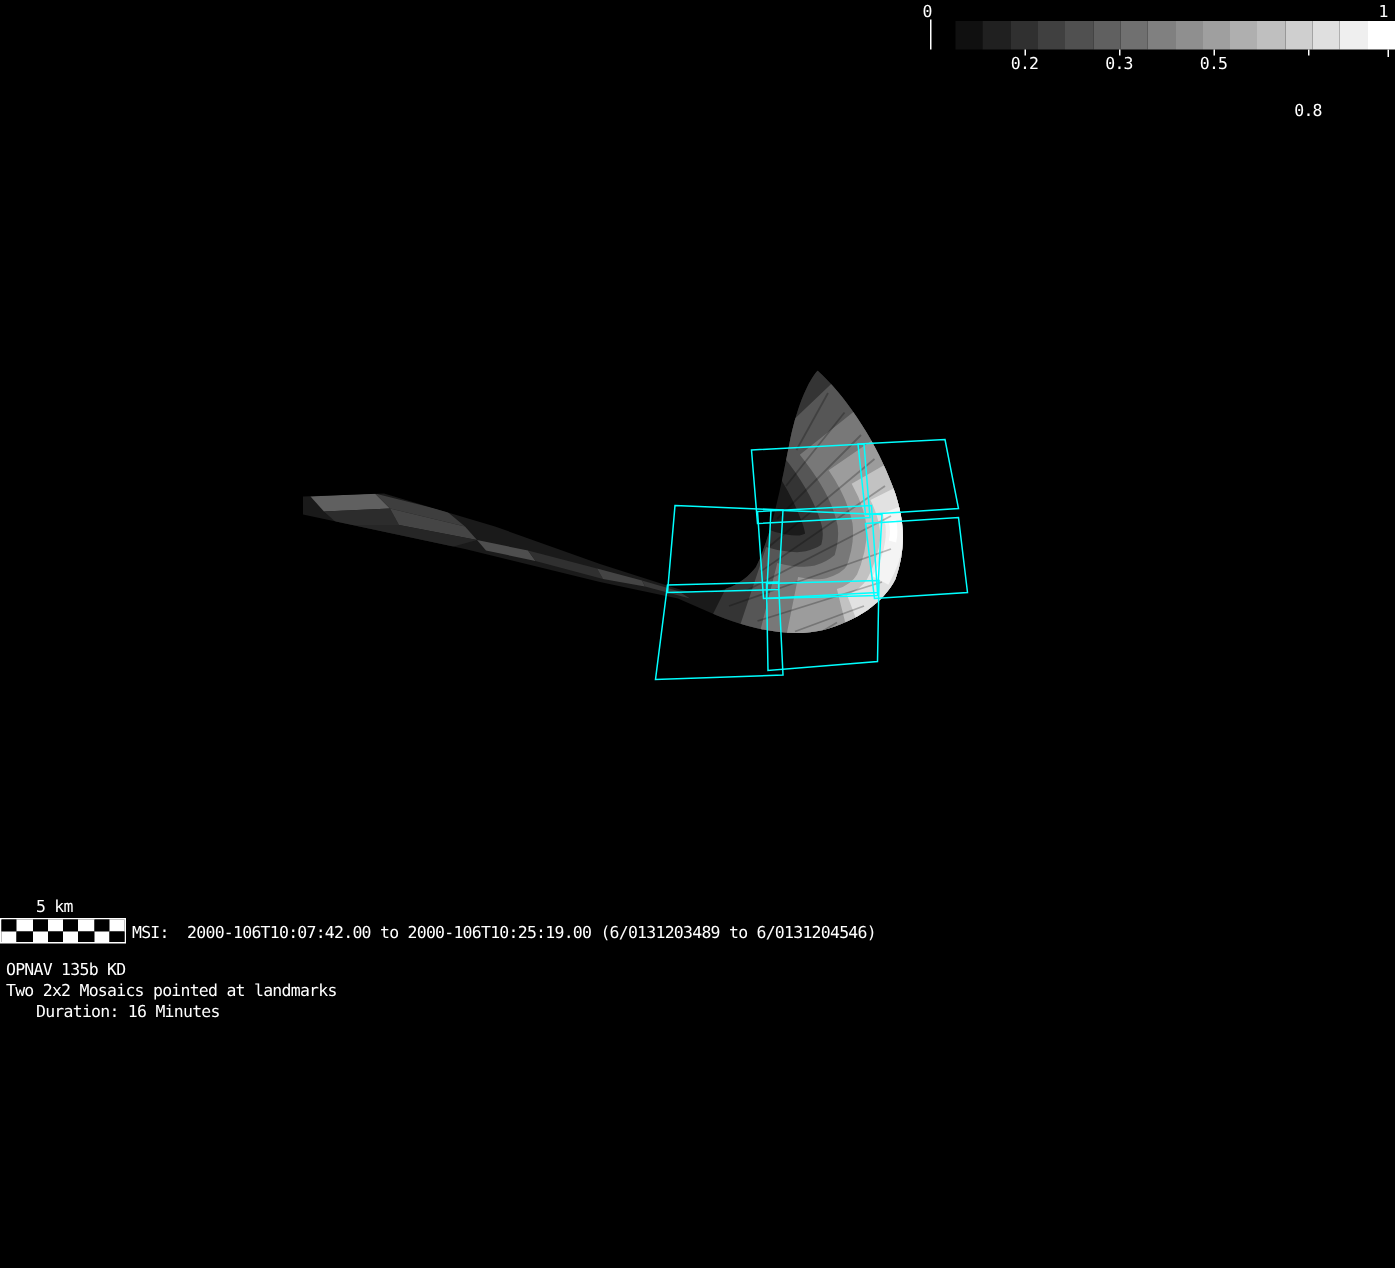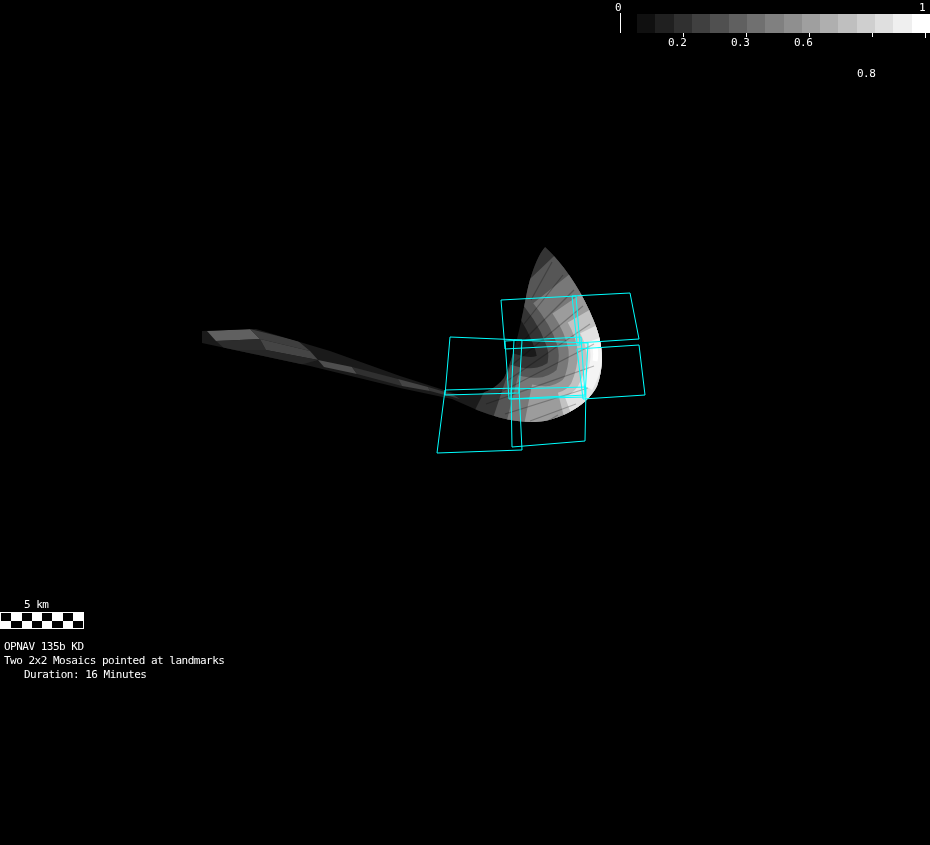--- a/index.html
+++ b/index.html
@@ -5,21 +5,21 @@
   html,body{margin:0;padding:0;background:#000;}
   .canvas{position:relative;width:930px;height:845px;background:#000;overflow:hidden;
           font-family:"DejaVu Sans Mono","Liberation Mono",monospace;color:#fff;}
   .mono{position:absolute;font-size:11px;letter-spacing:-0.5px;line-height:13px;white-space:pre;color:#fff;}
   
   .cb-strip{position:absolute;left:637px;top:14px;width:293px;height:19px;display:flex;}
   .cb-seg{flex:1 1 auto;height:100%;}
   .cb-tick{position:absolute;width:1px;background:#fff;}
   .cb-label-min{left:615px;top:1px;}
   .cb-label-max{left:919px;top:1px;}
-  .cb-tick-label{position:absolute;top:36px;width:30px;margin-left:-15px;text-align:left;}
+  .cb-tick-label{position:absolute;top:36px;width:30px;margin-left:-15px;text-align:center;}
   
   .sb-label{left:24px;top:598px;}
   .sb-bar{position:absolute;left:0px;top:612px;width:84px;height:17px;border:1px solid #fff;
           box-sizing:border-box;display:flex;flex-direction:column;}
   .sb-row{flex:1 1 auto;display:flex;}
   .sb-cell{flex:1 1 auto;}
   
   .status-line{left:88px;top:615px;}
   .ann-1{left:4px;top:640px;}
   .ann-2{left:4px;top:654px;}
@@ -53,21 +53,21 @@
         <div class="cb-seg" style="background: rgb(223, 223, 223);"></div>
         <div class="cb-seg" style="background: rgb(239, 239, 239);"></div>
         <div class="cb-seg" style="background: rgb(255, 255, 255);"></div>
       </div>
     <div id="cb-ticks">
         <div class="cb-tick" style="left: 683px; top: 33px; height: 4px;"></div>
         <span class="mono cb-tick-label" style="left: 683px;">0.2</span>
         <div class="cb-tick" style="left: 746px; top: 33px; height: 4px;"></div>
         <span class="mono cb-tick-label" style="left: 746px;">0.3</span>
         <div class="cb-tick" style="left: 809px; top: 33px; height: 4px;"></div>
-        <span class="mono cb-tick-label" style="left: 809px;">0.6</span>
+        <span class="mono cb-tick-label" style="left: 809px;">0.5</span>
         <div class="cb-tick" style="left: 872px; top: 33px; height: 4px;"></div>
         <span class="mono cb-tick-label" style="left: 872px; margin-top: 31px;">0.8</span>
       </div>
   </div>
 
   <svg class="scene" id="scene" width="930" height="845" viewBox="0 0 930 845">
       <defs>
         <clipPath id="bodyClip">
           <path d="M545,247 C562,262 582,291 593,319 C603,342 605,364 597,386 C589,402 571,414 549,420 C524,426 494,418 468,406 L452,399 L400,388 L310,366 L202,343 L202,331 L256,329 L330,351 L400,376 L450,392 C468,398 490,396 504,378 C515,355 521,322 527,292 C532,269 539,254 545,247 Z"></path>
         </clipPath>
@@ -129,16 +129,17 @@
         <div class="sb-cell" style="background: rgb(0, 0, 0);"></div>
         <div class="sb-cell" style="background: rgb(255, 255, 255);"></div>
         <div class="sb-cell" style="background: rgb(0, 0, 0);"></div>
         <div class="sb-cell" style="background: rgb(255, 255, 255);"></div>
         <div class="sb-cell" style="background: rgb(0, 0, 0);"></div>
         <div class="sb-cell" style="background: rgb(255, 255, 255);"></div>
         <div class="sb-cell" style="background: rgb(0, 0, 0);"></div>
       </div>
     </div>
 
+  <span class="mono status-line">MSI:  2000-106T10:07:42.00 to 2000-106T10:25:19.00 (6/0131203489 to 6/0131204546)</span>
   <span class="mono ann-1">OPNAV 135b KD</span>
   <span class="mono ann-2">Two 2x2 Mosaics pointed at landmarks</span>
   <span class="mono ann-3">Duration: 16 Minutes</span>
 </div>
 
 </body></html>

